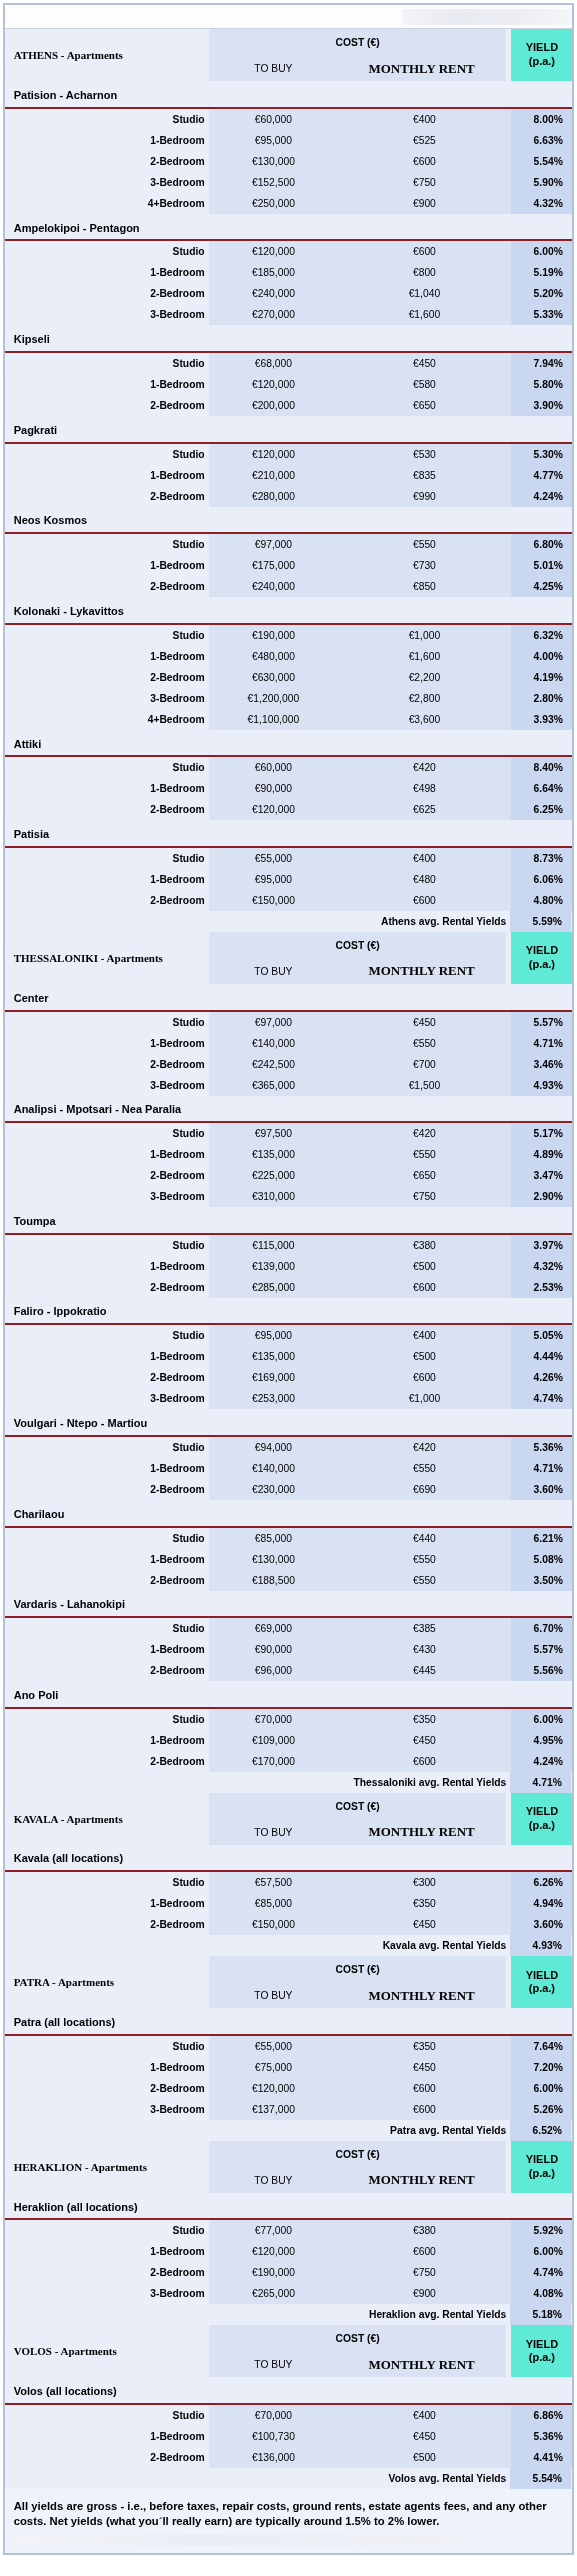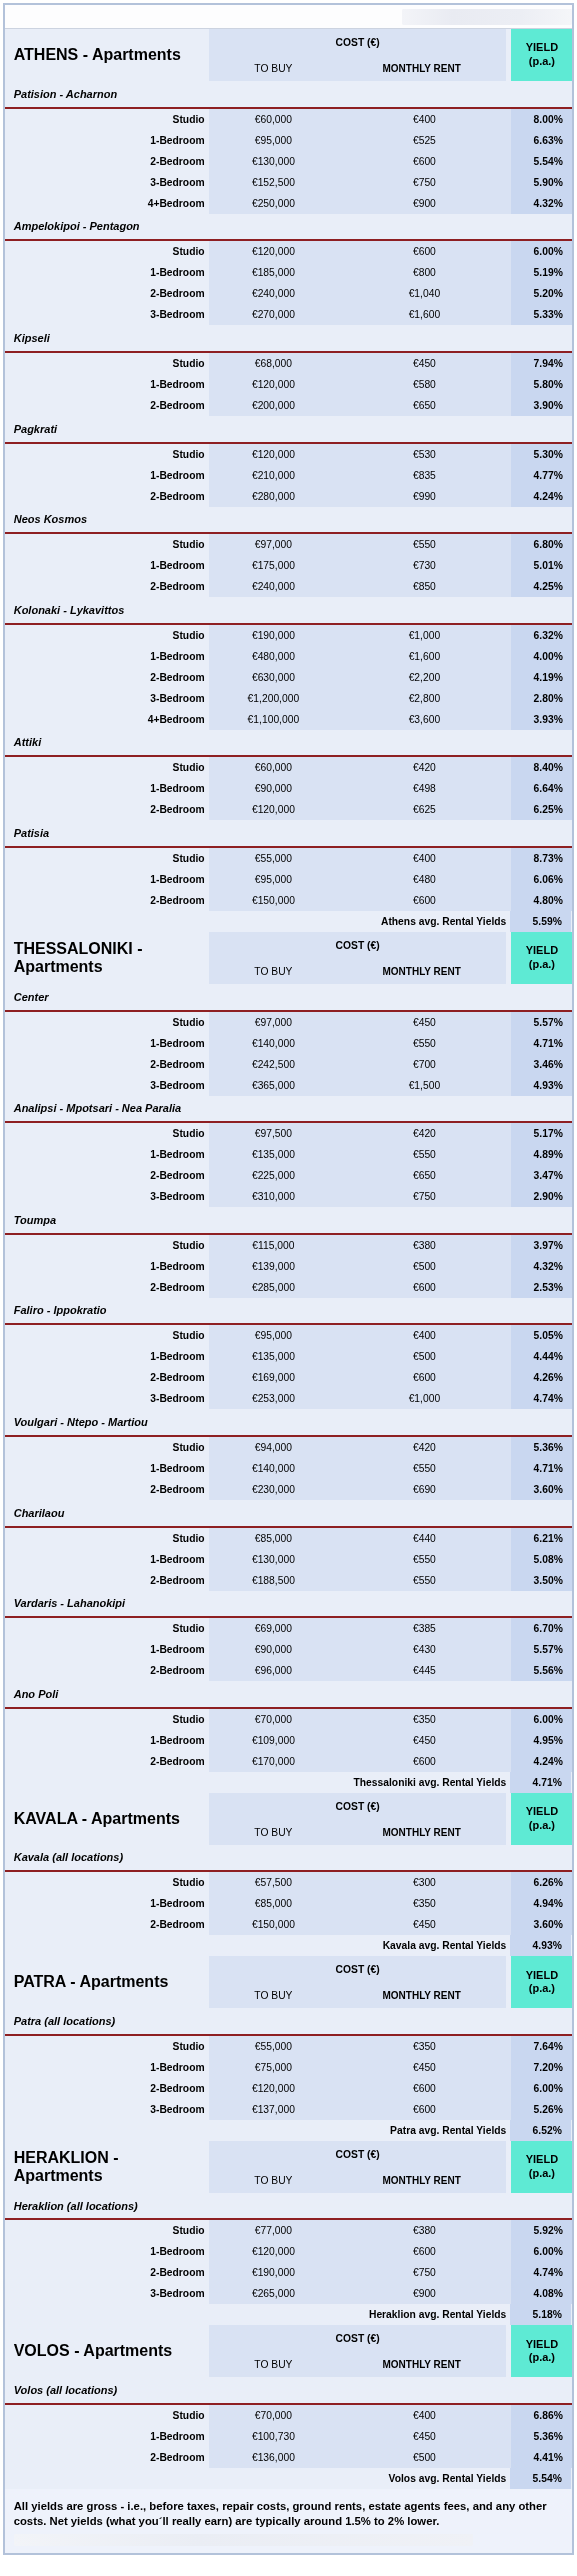--- a/index.html
+++ b/index.html
@@ -20,41 +20,41 @@
     background:linear-gradient(90deg,#f3f4f8 0%,#e9ebf2 30%,#eceef4 70%,#f5f6f9 100%);
     filter:blur(0.7px);border-radius:1.4px;
   }
   
   .city-header{
     display:grid;grid-template-columns:204px 302px 61px;
     min-height:52px;
   }
   .city-title{
     display:flex;align-items:center;padding-left:8.3px;
-    font-weight:bold;font-size:16px;
+    font-weight:bold;font-size:11px;font-family:Liberation Serif, serif;
   }
   .cost-block{
     background:#d9e2f3;margin-right:5.5px;display:flex;flex-direction:column;justify-content:space-between;
   }
   .cost-title{
     flex:1.05;display:flex;align-items:center;justify-content:center;
     font-weight:bold;font-size:10.3px;
   }
   .cost-sub{flex:1;display:grid;grid-template-columns:128px 1fr;align-items:center;}
   .cost-sub .to-buy{text-align:center;font-weight:normal;font-size:10.3px;}
-  .cost-sub .monthly-rent{text-align:center;font-weight:bold;font-size:10px;}
+  .cost-sub .monthly-rent{text-align:center;font-weight:bold;font-size:13px;font-family:Liberation Serif, serif;}
   .yield-head{
     background:#5eead4;display:flex;flex-direction:column;align-items:center;justify-content:center;
     font-weight:bold;font-size:11px;line-height:1.25;
   }
   
   .area-header{
     border-bottom:2.1px solid #8e1f22;
     padding:5.5px 0 4.1px 8.3px;
-    min-height:16px;display:flex;align-items:center;font-style:italic;
+    min-height:16px;display:flex;align-items:flex-end;
   }
   .area-header span{
     font-weight:bold;font-size:11px;display:inline-block;max-width:173px;line-height:1.25;
   }
   
   .data-row{
     display:grid;grid-template-columns:204px 128px 174px 61px;height:21px;
   }
   .cell{display:flex;align-items:center;font-size:10.3px;}
   .cell.type{justify-content:flex-end;padding-right:4.8px;font-weight:bold;}

